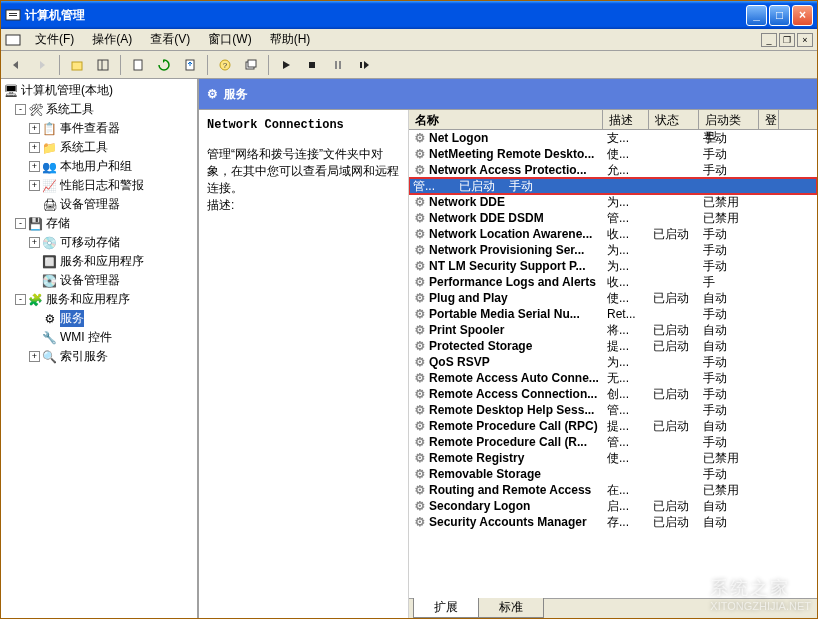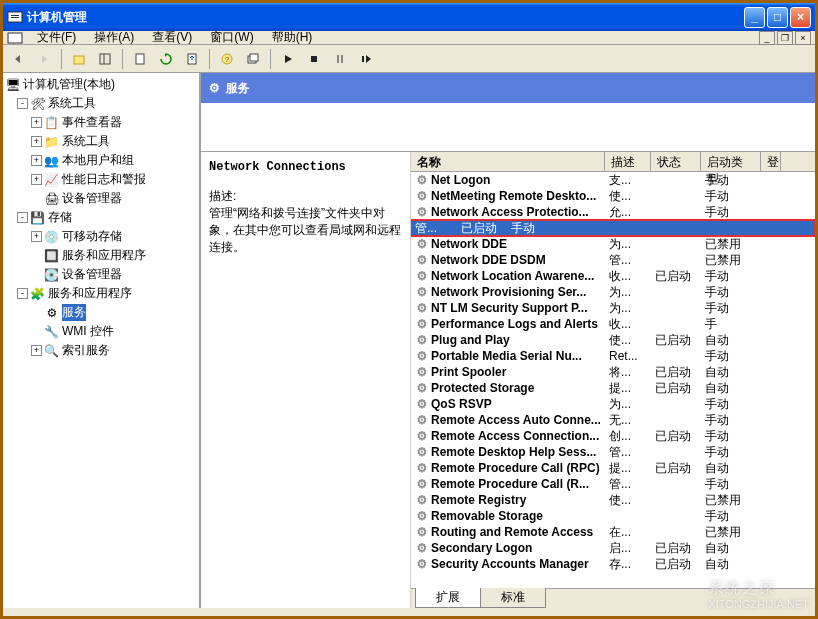--- a/index.html
+++ b/index.html
@@ -1,61 +1,61 @@
 <!DOCTYPE html>
 <html><head>
 <meta charset="utf-8">
 <style>
 * { box-sizing: border-box; margin: 0; padding: 0; font-family: "SimSun", "Tahoma", sans-serif; }
 body { background: #ece9d8; font-size: 12px; }
-.window { width: 818px; height: 619px; background: #ece9d8; border: 3px solid #a16207; position: relative; }
+.window { width: 818px; height: 619px; background: #ece9d8; border: 1px solid #a16207; position: relative; }
 .titlebar { height: 28px; background: linear-gradient(#3c9cfe,#0054e3 10%,#0054e3 90%,#003fb7); display: flex; align-items: center; padding: 0 4px; color: #fff; }
 .titlebar .icon { width: 16px; height: 16px; margin-right: 4px; }
 .titlebar .title { flex: 1; font-weight: bold; }
 .tb-btn { width: 21px; height: 21px; margin-left: 2px; border: 1px solid #fff; border-radius: 3px; display: flex; align-items: center; justify-content: center; font-weight: bold; color: #fff; font-size: 12px; }
 .tb-min { background: linear-gradient(#7ebafc,#1866d5); }
 .tb-max { background: linear-gradient(#7ebafc,#1866d5); }
 .tb-close { background: linear-gradient(#f89e7e,#e34f2f); }
-.menubar { height: 14px; background: #ece9d8; border-bottom: 1px solid #a0a0a0; display: flex; align-items: center; padding: 0 4px; gap: 2px; }
+.menubar { height: 22px; background: #ece9d8; border-bottom: 1px solid #a0a0a0; display: flex; align-items: center; padding: 0 4px; gap: 2px; }
 .menubar .spacer-icon { width: 16px; height: 16px; margin-right: 4px; }
 .menu-item { padding: 2px 8px; cursor: default; }
 .menubar .right { margin-left: auto; display: flex; gap: 2px; }
 .mini-btn { width: 16px; height: 14px; border: 1px solid #888; background: #ece9d8; font-size: 9px; display: flex; align-items: center; justify-content: center; }
 .toolbar { height: 28px; background: #ece9d8; border-bottom: 1px solid #a0a0a0; display: flex; align-items: center; padding: 0 4px; gap: 4px; }
 .tbtn { width: 22px; height: 22px; display: flex; align-items: center; justify-content: center; border: 1px solid transparent; }
 .sep { width: 1px; height: 20px; background: #a0a0a0; margin: 0 2px; }
 .content { display: flex; height: calc(100% - 78px); background: #fff; }
 .tree { width: 198px; border-right: 2px solid #a0a0a0; background: #fff; overflow: auto; padding: 2px; }
 .tree-item { display: flex; align-items: center; padding: 1px 0; white-space: nowrap; }
 .tree-item .tgl { width: 11px; height: 11px; border: 1px solid #888; margin-right: 2px; font-size: 9px; line-height: 9px; text-align: center; cursor: pointer; }
 .tree-item .space { width: 13px; }
 .tree-item .icn { width: 16px; height: 16px; margin-right: 2px; display: inline-flex; align-items: center; justify-content: center; }
 .tree-item.selected span.lbl { background: #316ac5; color: #fff; }
 .main { flex: 1; display: flex; flex-direction: column; }
 .header { height: 30px; background: #5a7edc; color: #fff; display: flex; align-items: center; padding: 0 8px; font-weight: bold; gap: 6px; }
-.cols { flex: 1; display: flex; border-top: 1px solid #a0a0a0; overflow: hidden; margin-top: 48px; }
+.cols { flex: 1; display: flex; border-top: 1px solid #a0a0a0; overflow: hidden; }
 .info-pane { width: 210px; padding: 8px; border-right: 1px solid #d0d0d0; overflow: auto; }
 .info-pane .svc-name { font-weight: bold; font-family: "Courier New", monospace; margin-bottom: 10px; }
 .info-pane .links a { color: #0000ee; text-decoration: underline; }
 .info-pane .desc { margin-top: 14px; }
 .list-pane { flex: 1; display: flex; flex-direction: column; overflow: hidden; }
 .list-header { height: 20px; background: #ece9d8; border-bottom: 1px solid #a0a0a0; display: flex; }
 .list-header .col { border-right: 1px solid #a0a0a0; padding: 2px 6px; font-size: 12px; }
 .list-body { flex: 1; overflow-y: scroll; overflow-x: scroll; }
 .row { display: flex; height: 16px; align-items: center; font-family: "Courier New", monospace; font-size: 12px; white-space: nowrap; }
 .row .cell { padding: 0 4px; overflow: hidden; text-overflow: ellipsis; }
 .row.selected { background: #316ac5; color: #fff; }
 .row.highlighted { outline: 2px solid #e03030; outline-offset: -1px; position: relative; z-index: 2; }
 .gear-icn { width: 14px; height: 14px; display: inline-flex; align-items: center; justify-content: center; margin-right: 2px; color: #888; }
 .tabbar { height: 20px; border-top: 1px solid #a0a0a0; display: flex; align-items: flex-end; padding-left: 4px; background: #ece9d8; }
 .tab { border: 1px solid #888; border-top: none; padding: 1px 20px; background: #ece9d8; margin-right: -1px; font-size: 12px; }
 .tab.active { background: #fff; }
 .c-name { width: 194px; font-weight: bold; } .c-desc { width: 46px; } .c-stat { width: 50px; } .c-start { width: 60px; } .c-log { width: 20px; }
 .watermark { position: absolute; right: 6px; bottom: 6px; color: rgba(255,255,255,0.6); font-size: 11px; pointer-events: none; text-shadow: 0 0 4px rgba(0,0,0,0.3); }
-.watermark .big { font-size: 15px; font-weight: normal; letter-spacing: 2px; }
+.watermark .big { font-size: 18px; font-weight: normal; letter-spacing: 2px; }
 svg { display: block; }
 </style>
 </head>
 <body>
 
 <div class="window">
 
   <div class="titlebar">
     <span class="icon">
       <svg width="16" height="16">
@@ -248,22 +248,22 @@
 
     <div class="main">
       <div class="header">
         <span>⚙</span>
         <span>服务</span>
       </div>
       <div class="cols">
         <div class="info-pane">
           <div class="svc-name">Network Connections</div>
           <div class="desc">
+            <div>管理“网络和拨号连接”文件夹中对象，在其中您可以查看局域网和远程连接。</div>
             <div>描述:</div>
-            <div>管理“网络和拨号连接”文件夹中对象，在其中您可以查看局域网和远程连接。</div>
           </div>
         </div>
         <div class="list-pane">
           <div class="list-header">
             <div class="col c-name">名称</div>
             <div class="col c-desc">描述</div>
             <div class="col c-stat">状态</div>
             <div class="col c-start">启动类型</div>
             <div class="col c-log">登</div>
           </div>

